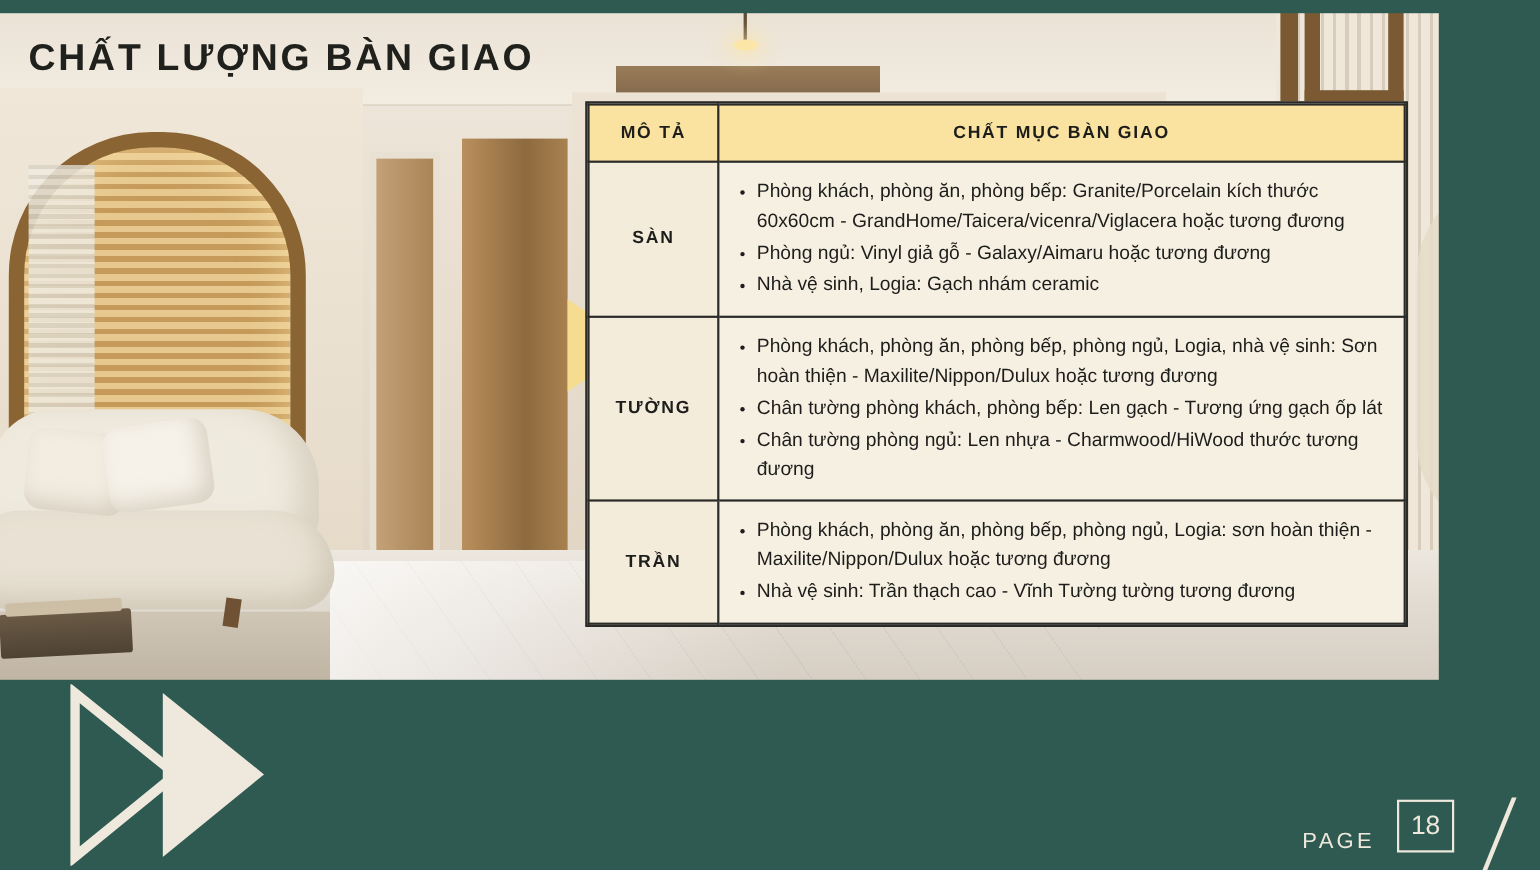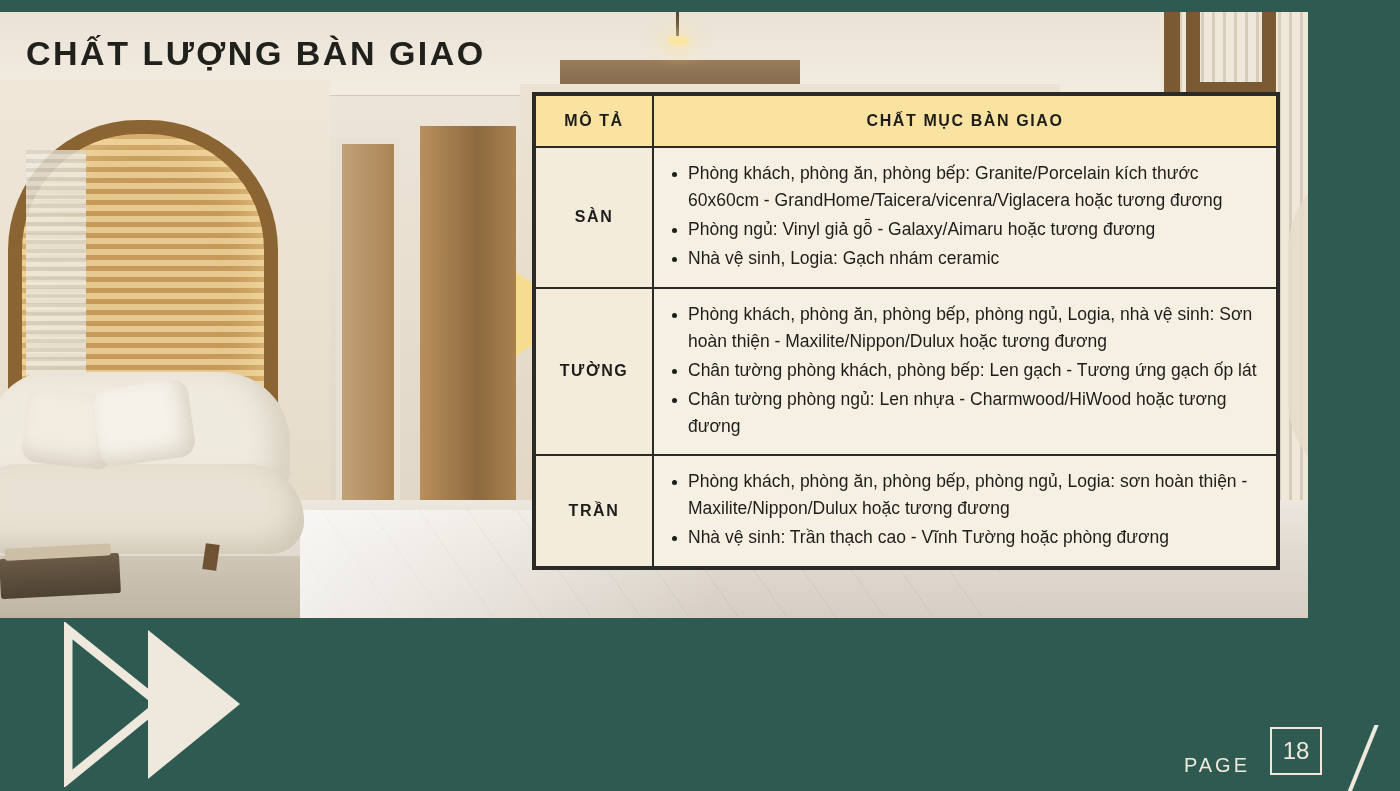--- a/index.html
+++ b/index.html
@@ -333,30 +333,30 @@
               <li>Nhà vệ sinh, Logia: Gạch nhám ceramic</li>
             </ul>
           </td>
         </tr>
         <tr>
           <td class="cat">TƯỜNG</td>
           <td class="items">
             <ul>
               <li>Phòng khách, phòng ăn, phòng bếp, phòng ngủ, Logia, nhà vệ sinh: Sơn hoàn thiện - Maxilite/Nippon/Dulux hoặc tương đương</li>
               <li>Chân tường phòng khách, phòng bếp: Len gạch - Tương ứng gạch ốp lát</li>
-              <li>Chân tường phòng ngủ: Len nhựa - Charmwood/HiWood hoặc tương đương</li>
+              <li>Chân tường phòng ngủ: Len nhựa - Charmwood/HiWood thước tương đương</li>
             </ul>
           </td>
         </tr>
         <tr>
           <td class="cat">TRẦN</td>
           <td class="items">
             <ul>
               <li>Phòng khách, phòng ăn, phòng bếp, phòng ngủ, Logia: sơn hoàn thiện - Maxilite/Nippon/Dulux hoặc tương đương</li>
-              <li>Nhà vệ sinh: Trần thạch cao - Vĩnh Tường hoặc phòng đương</li>
+              <li>Nhà vệ sinh: Trần thạch cao - Vĩnh Tường tường tương đương</li>
             </ul>
           </td>
         </tr>
       </tbody>
     </table>
   </div>
 
   <div class="page-label">PAGE</div>
   <div class="page-box">18</div>
   <div class="slash"></div>

